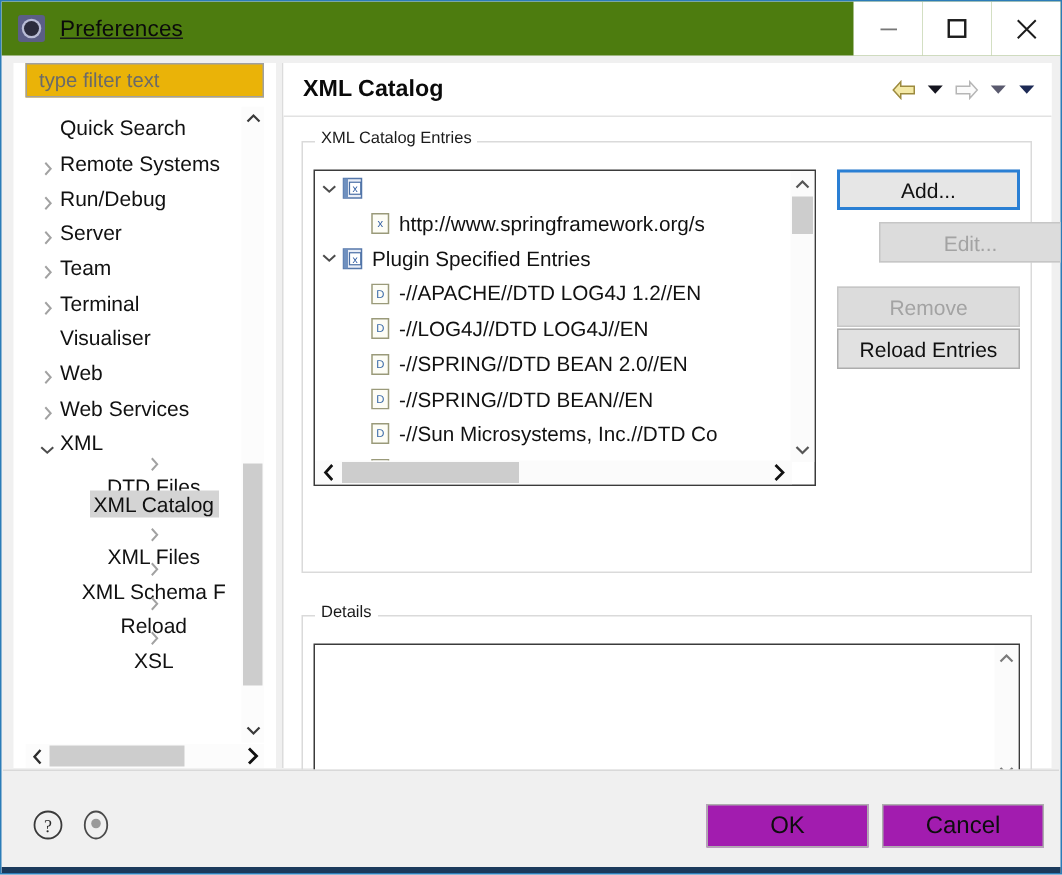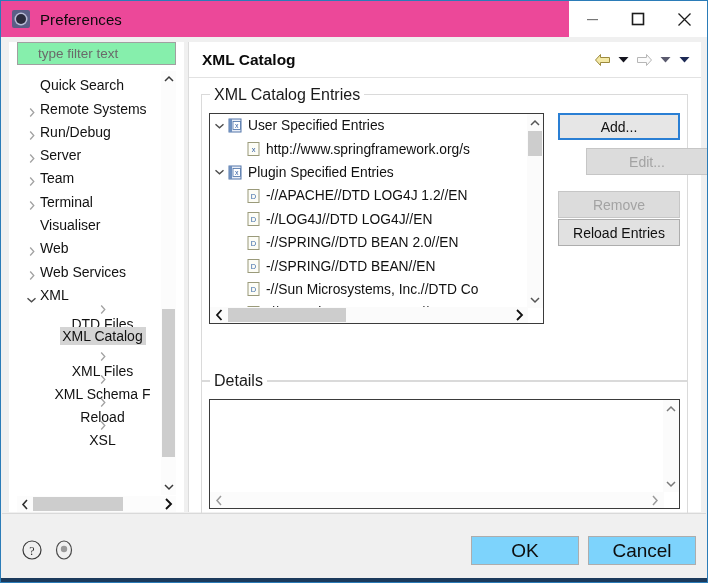--- a/index.html
+++ b/index.html
@@ -20,22 +20,22 @@
     width: 708px; height: 583px;
     background: #f0f0f0;
     border: 1px solid #2b7cb8;
     overflow: hidden;
   }
 
   
   #titlebar {
     position: absolute; left: 0; top: 0;
     width: 706px; height: 36px;
-    background: #ec4899;
-    display: flex; align-items: center;
+    background: #4d7c0f;
+    display: flex; align-items: center; text-decoration: underline;
   }
   #win-icon {
     width: 18px; height: 18px;
     margin-left: 11px; margin-right: 10px;
     position: relative;
     background: #5b5e86;
     border-radius: 2px;
     flex: none;
   }
   #win-icon::after {
@@ -62,22 +62,22 @@
   
   #leftpanel {
     position: absolute; left: 8px; top: 41px;
     width: 175px; height: 470px;
     background: #ffffff;
   }
   #filter-input {
     position: absolute; left: 8px; top: 0px;
     width: 159px; height: 23px;
     border: 1px solid #a0a0a0;
-    background: #86efac;
-    padding: 0 20px;
+    background: #eab308;
+    padding: 0 8px;
     font-family: "Liberation Sans", sans-serif;
     font-size: 13.5px;
     color: #5c5c5c;
     outline: none;
   }
   #filter-input::placeholder { color: #6a6a6a; opacity: 1; }
 
   #tree-outer {
     position: absolute; left: 8px; top: 29px;
     width: 159px; height: 441px;
@@ -168,26 +168,26 @@
 
   
   .groupbox {
     position: absolute;
     border: 1px solid #dadada;
   }
   .group-title {
     position: absolute; top: -9px; left: 8px;
     background: #ffffff;
     padding: 0 4px;
-    font-size: 16px;
+    font-size: 11px;
     color: #1a1a1a;
   }
 
   #grp-entries { left: 12px; top: 52px; width: 487px; height: 288px; }
-  #grp-details { left: 12px; top: 338px; width: 487px; height: 144px; }
+  #grp-details { left: 12px; top: 368px; width: 487px; height: 144px; }
 
   
   #entries-box {
     position: absolute; left: 7px; top: 18px;
     width: 335px; height: 211px;
     border: 1px solid #3b3b3b;
     background: #ffffff;
     overflow: hidden;
   }
   #entries-list {
@@ -292,22 +292,22 @@
     width: 22px; height: 22px;
   }
   #shell-btn {
     position: absolute; left: 51px; top: 25px;
     width: 22px; height: 22px;
   }
   .dbtn {
     position: absolute; top: 22px;
     width: 108px; height: 29px;
     font-family: "Liberation Sans", sans-serif;
-    font-size: 19px;
-    background: #7dd3fc;
+    font-size: 16px;
+    background: #a21caf;
     border: 1px solid #adadad;
     color: #0d0d0d;
   }
   #btn-ok { left: 469px; }
   #btn-cancel { left: 586px; }
 
   #taskbar-peek {
     position: absolute; left: 0; bottom: 0;
     width: 708px; height: 4px;
     background: #1b3a5c;
@@ -536,21 +536,20 @@
                 <svg width="11" height="8" viewBox="0 0 11 8">
                   <path d="M1.5 2.2 L5.5 5.8 L9.5 2.2" stroke="#4d4d4d" stroke-width="1.4" fill="none"></path>
                 </svg>
               </span>
               <span class="ico-book"><svg width="15" height="15" viewBox="0 0 15 15">
                   <rect x="1" y="1" width="12" height="13" fill="#e9eef7" stroke="#5577aa" stroke-width="1"></rect>
                   <rect x="1" y="1" width="3" height="13" fill="#6f90bf"></rect>
                   <rect x="5" y="3.5" width="7.5" height="8" fill="#ffffff" stroke="#4a6fa5" stroke-width="0.8"></rect>
                   <text x="8.7" y="10" font-family="Liberation Sans, sans-serif" font-size="7" fill="#2d5aa0" text-anchor="middle">x</text>
                 </svg></span>
-              <span>User Specified Entries</span>
             </div>
             <div class="enode child">
               <span class="ew"></span>
               <span class="ico-doc"><svg width="13" height="14" viewBox="0 0 13 14">
                   <rect x="1" y="0.5" width="11" height="13" fill="#fdfdf6" stroke="#9a9a7a" stroke-width="1"></rect>
                   <text x="6.5" y="9.6" font-family="Liberation Sans, sans-serif" font-size="7.5" fill="#2d5aa0" text-anchor="middle">x</text>
                 </svg></span>
               <span>http://www.springframework.org/s</span>
             </div>
             <div class="enode">

